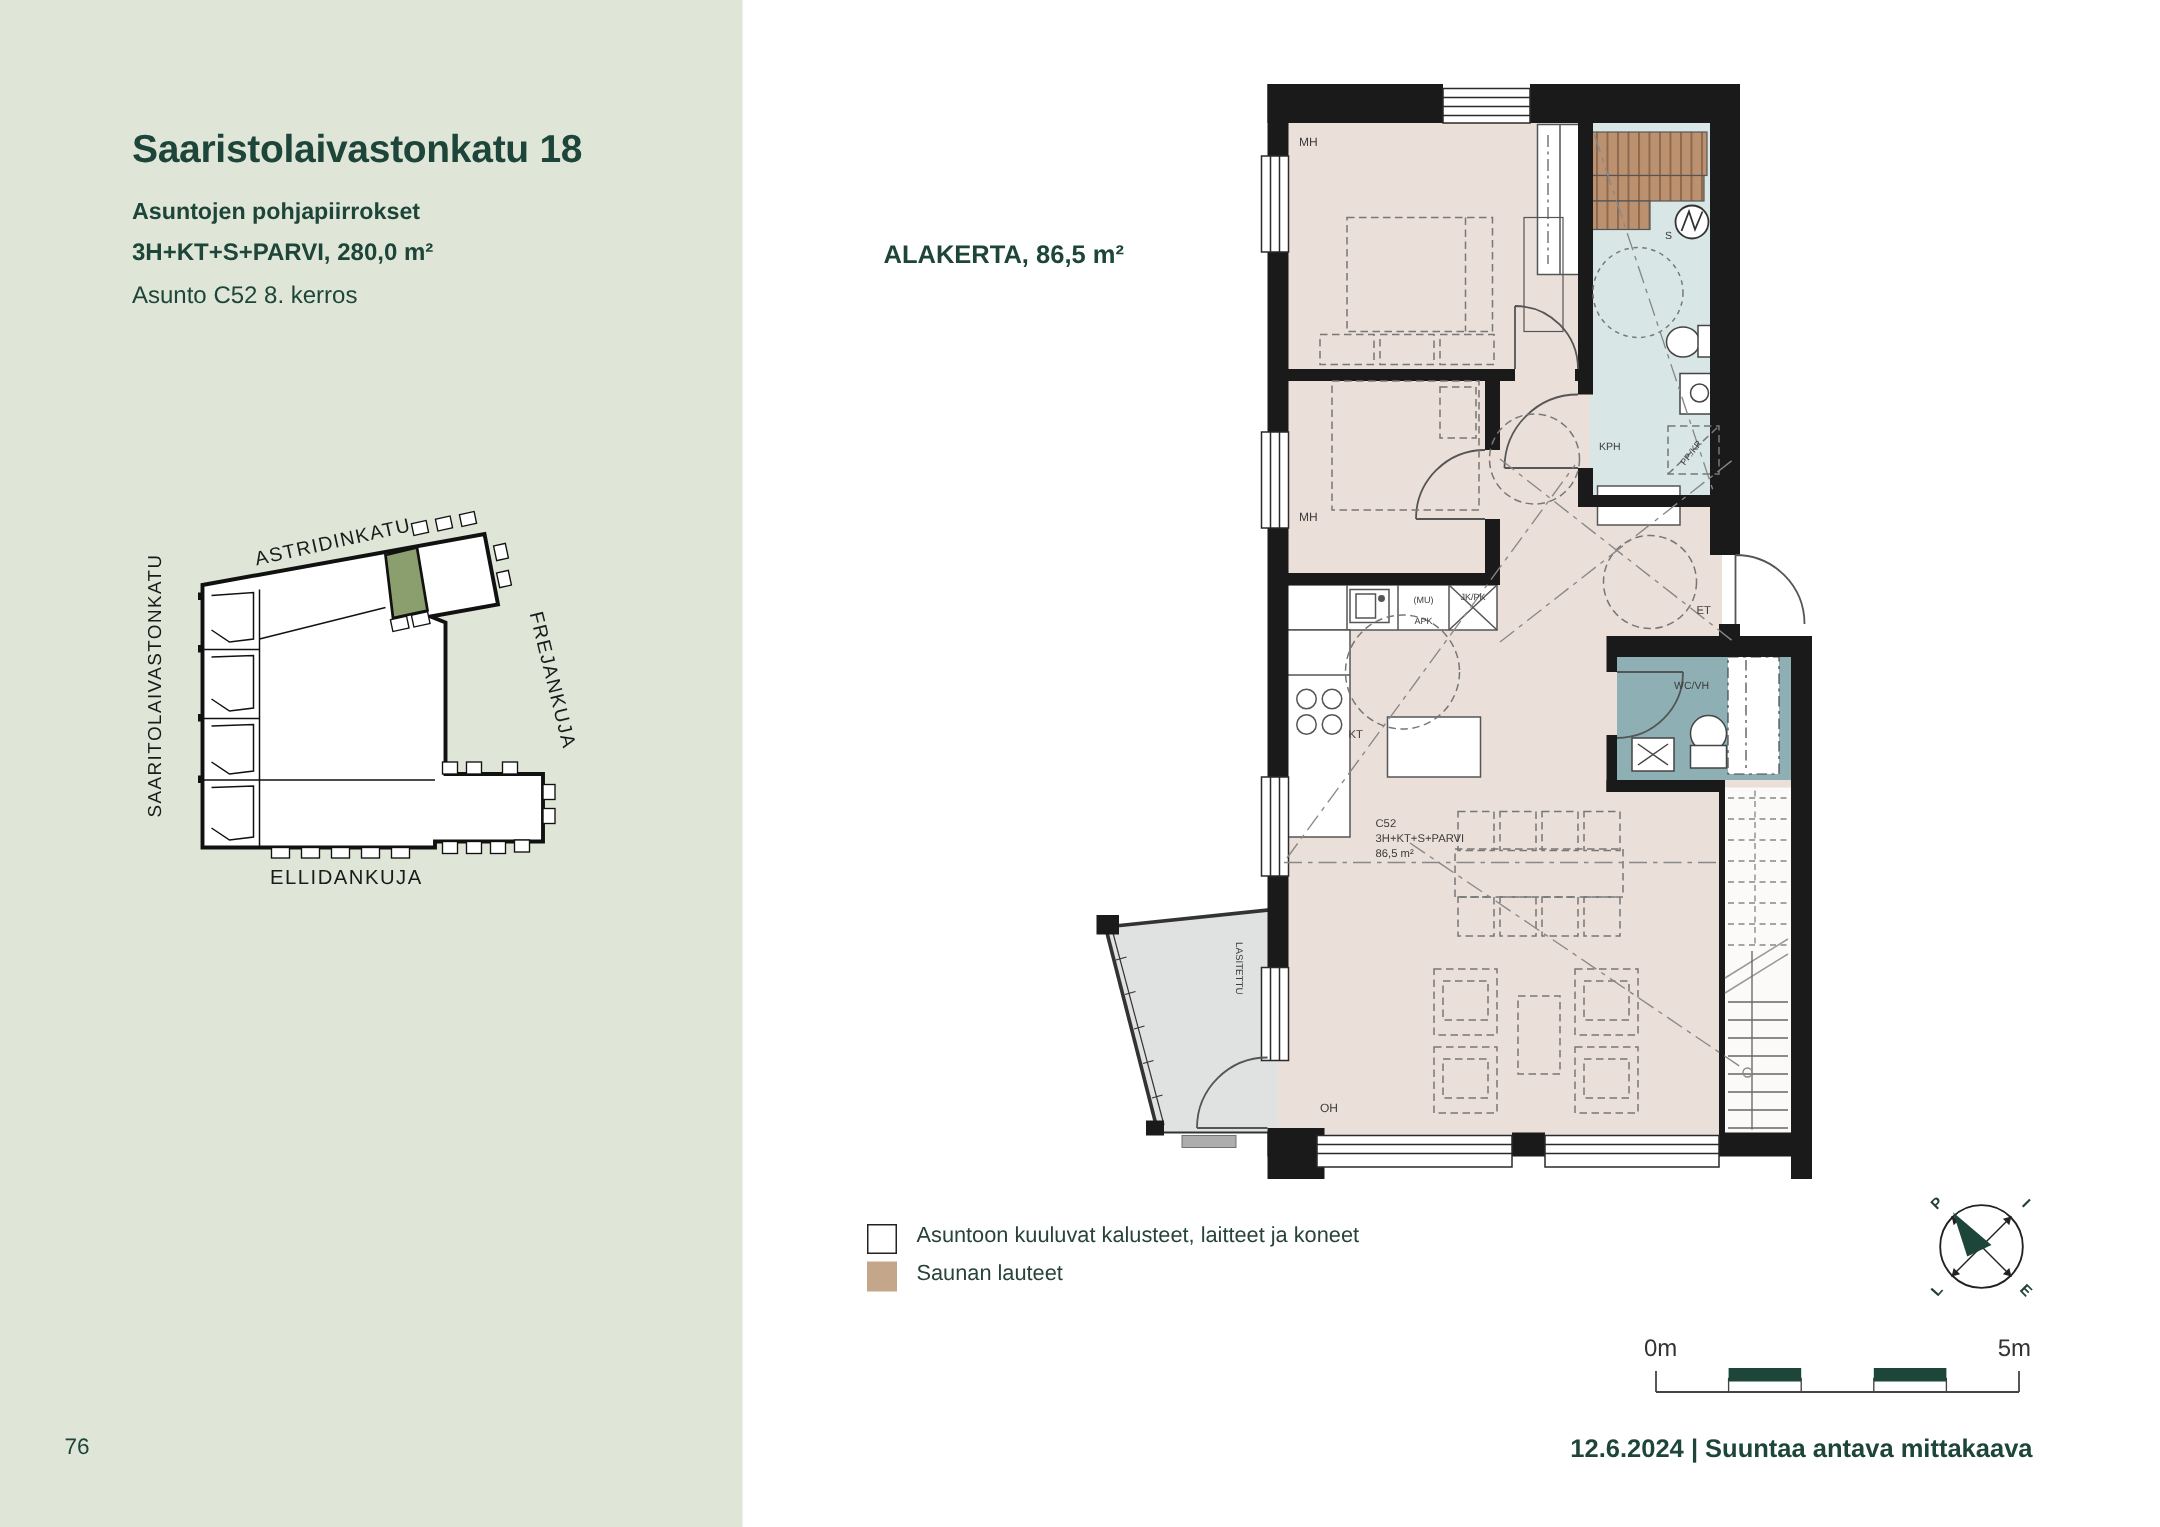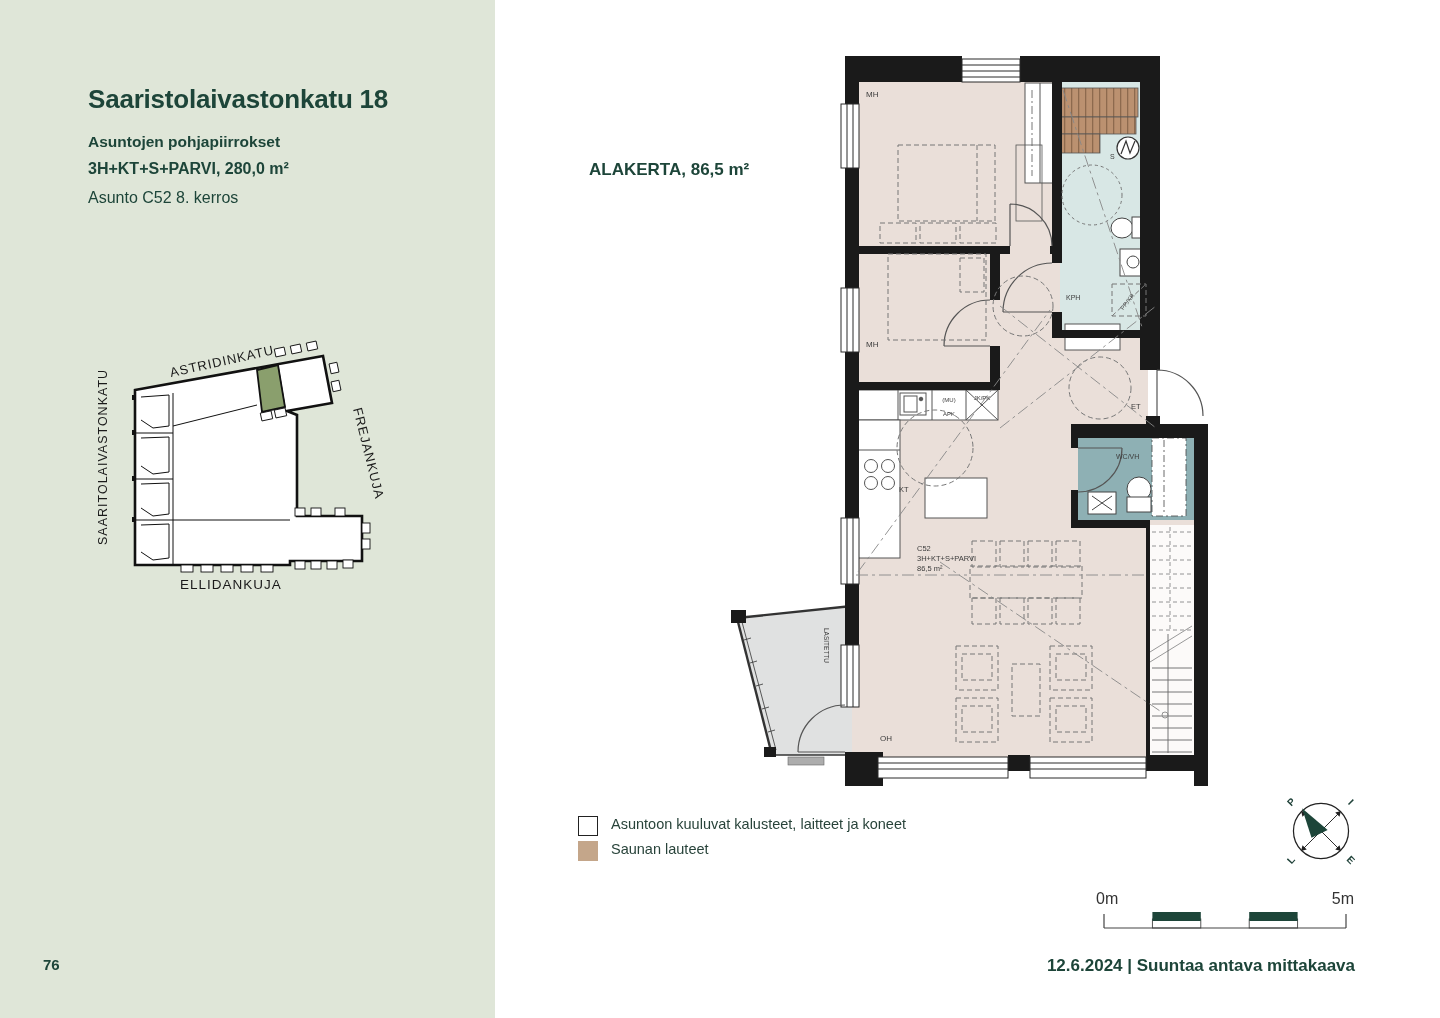--- a/index.html
+++ b/index.html
@@ -5,21 +5,21 @@
   html,body{margin:0;padding:0;}
   body{width:1440px;height:1018px;position:relative;background:#ffffff;
        font-family:"Liberation Sans",sans-serif;overflow:hidden;}
   .abs{position:absolute;}
   
   #sidebar{left:0;top:0;width:495px;height:1018px;background:#dfe6d8;}
   .sb-title{left:88px;top:84px;font-size:26px;font-weight:700;color:#1d4539;letter-spacing:-.2px;}
   .sb-sub{left:88px;top:117px;font-size:15.5px;font-weight:700;color:#1d4539;margin-top:16px;}
   .sb-type{left:88px;top:160px;font-size:16px;font-weight:700;color:#1d4539;}
   .sb-unit{left:88px;top:189px;font-size:16px;font-weight:500;color:#1d4539;}
-  .sb-page{left:43px;top:956px;font-size:15px;font-weight:700;color:#1d4539;}
+  .sb-page{left:43px;top:956px;font-size:15px;font-weight:400;color:#1d4539;}
   
   .floor-title{left:589px;top:160px;font-size:17px;font-weight:700;color:#1d4539;}
   .footer{right:85px;top:956px;font-size:17px;font-weight:700;color:#1d4539;text-align:right;}
   
   #legend{left:558px;top:816px;}
   .lg-row{display:flex;align-items:flex-start;height:20px;margin-bottom:4.5px;margin-left:20px;}
   .lg-sw{width:20px;height:20px;flex:0 0 20px;}
   .lg-sw.bordered{border:1.6px solid #222;box-sizing:border-box;background:#fff;}
   .lg-lab{margin-left:13px;font-size:14.5px;font-weight:500;color:#28433a;white-space:nowrap;}
   

